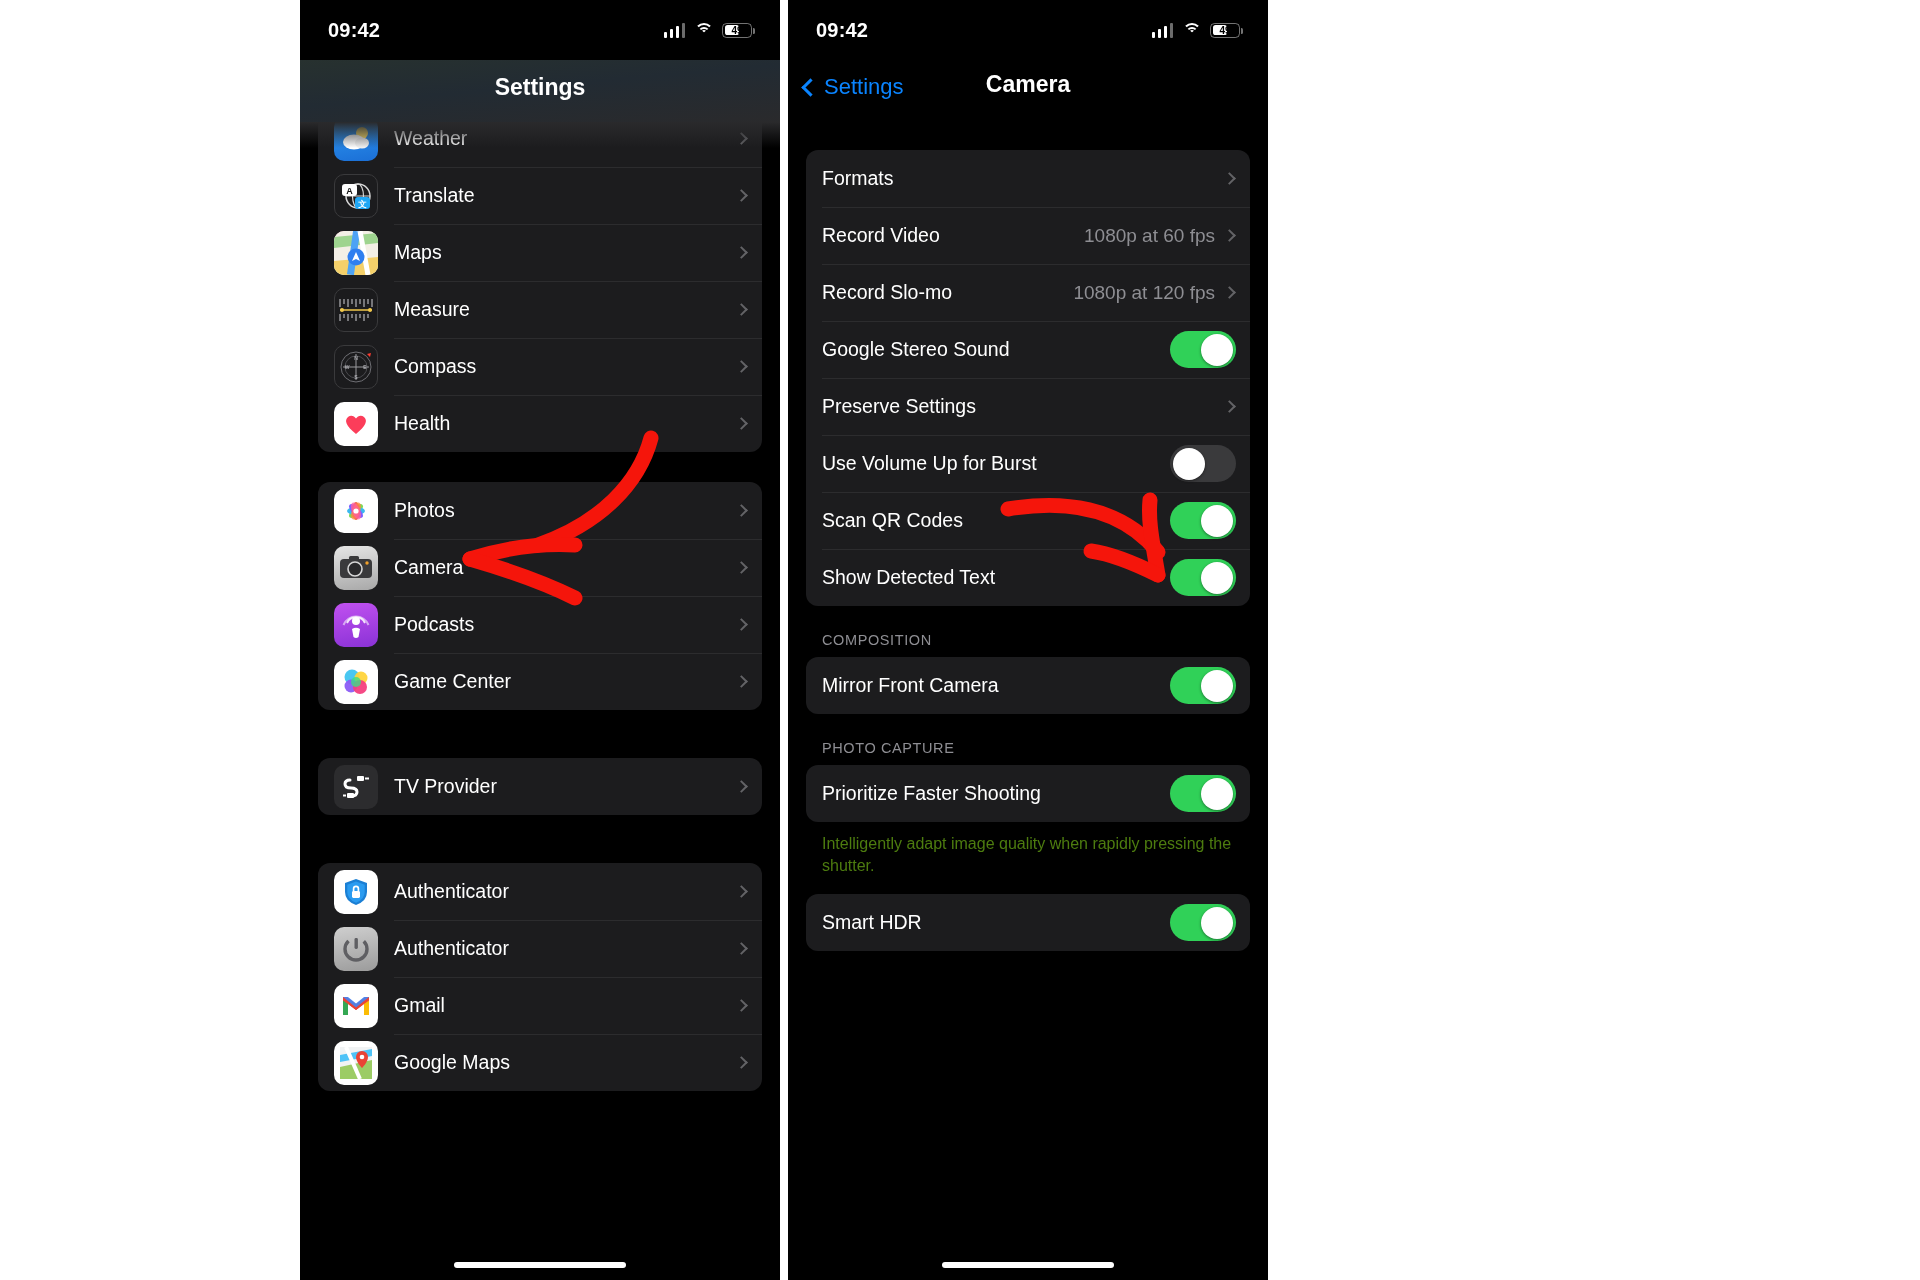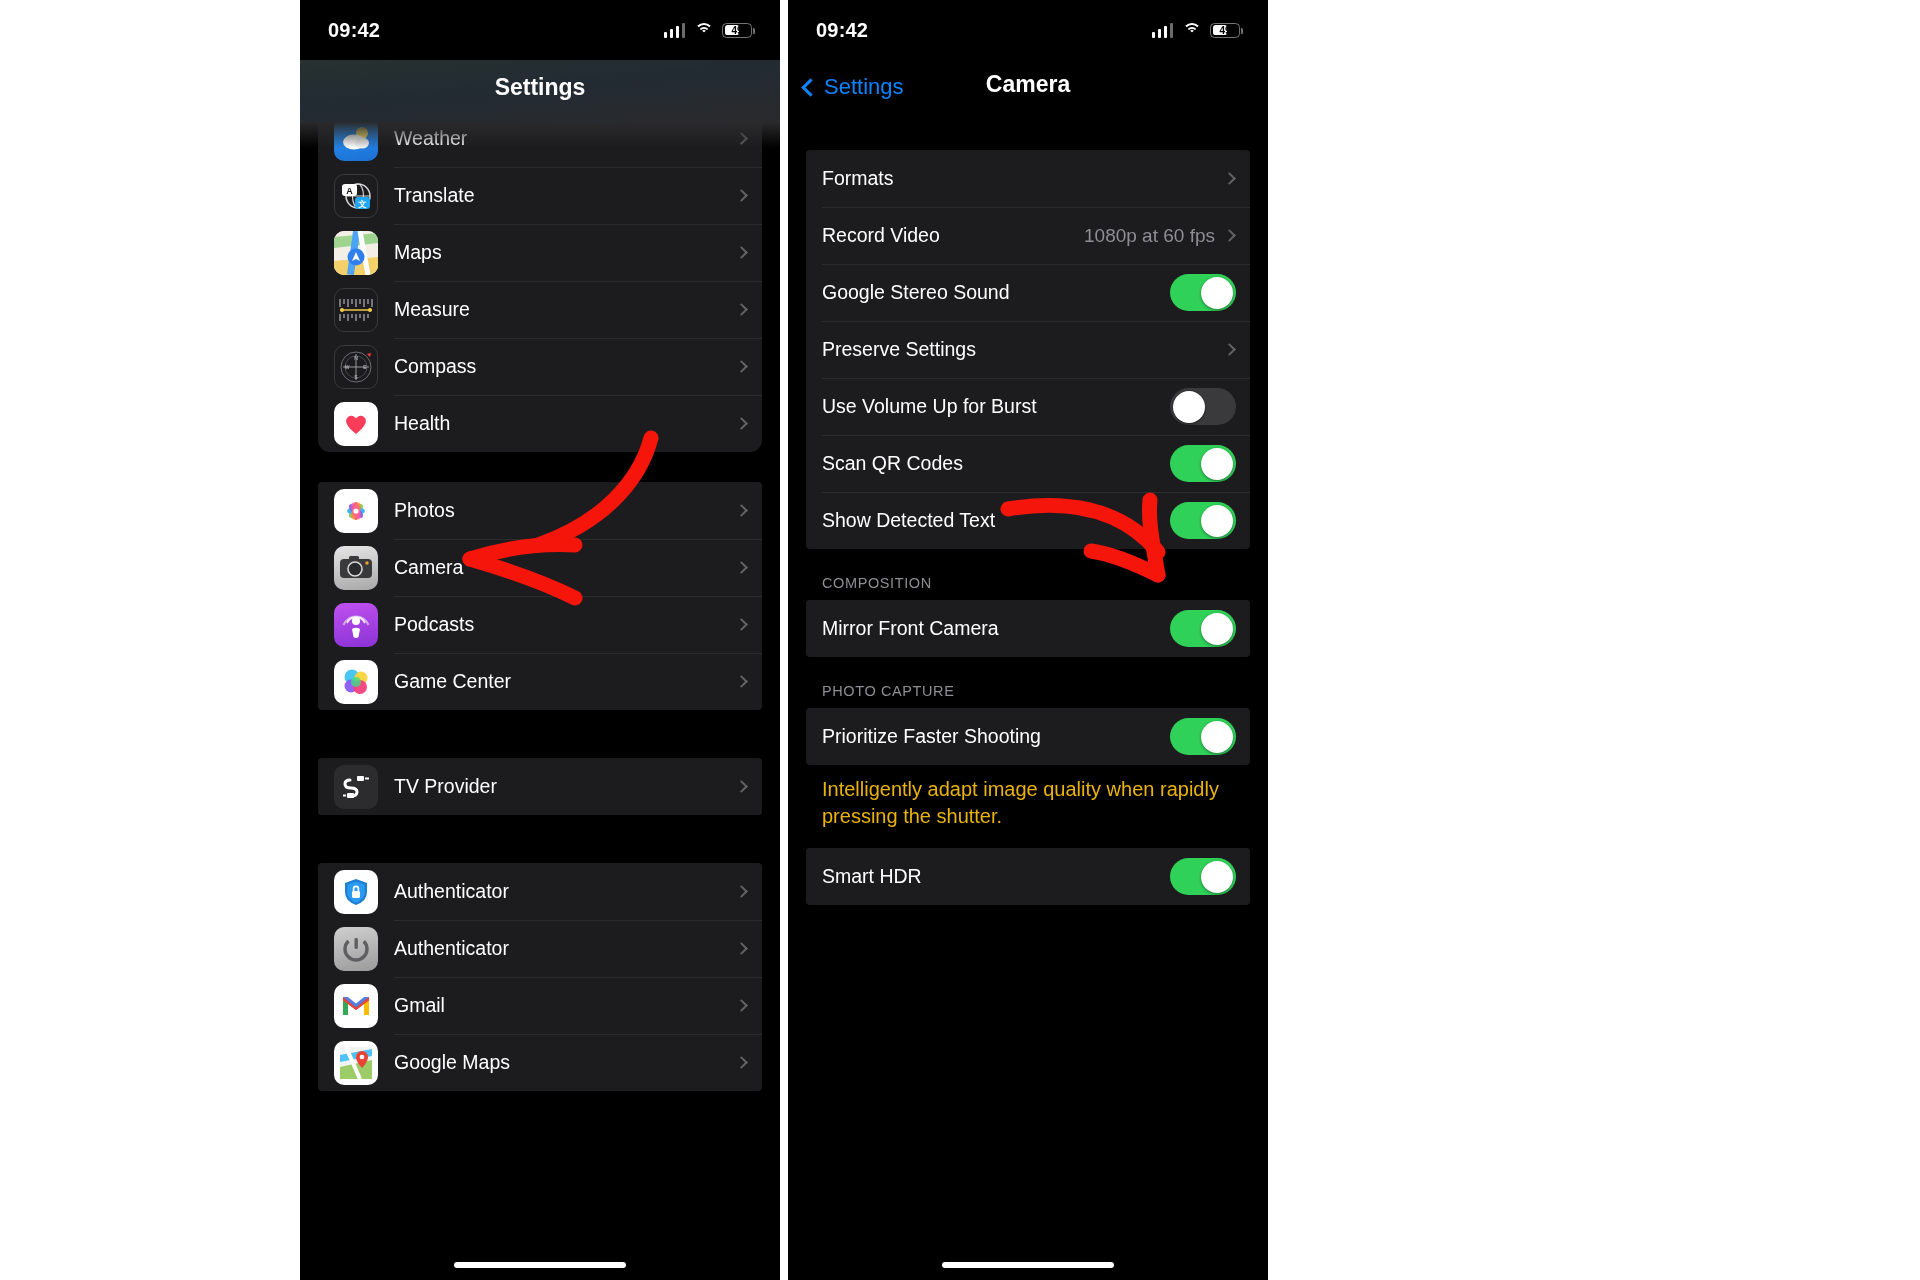--- a/index.html
+++ b/index.html
@@ -55,37 +55,37 @@
   .nb-back { position:absolute; left:16px; top:14px; display:flex; align-items:center;
     gap:7px; color:#0a84ff; }
   .nb-back .chev { width:13px; height:13px; border-left:3.4px solid #0a84ff;
     border-bottom:3.4px solid #0a84ff; transform:rotate(45deg); margin-top:1px; }
   .nb-back .lbl { font-size:22px; }
   .navbar-right .title { position:absolute; left:0; right:0; top:11px; text-align:center;
     color:#fff; font-size:23px; font-weight:700; }
 
   
   .scroll { position:relative; }
-  .group { margin:0 18px 0; background:#1c1c1e; border-radius:4px; overflow:hidden; }
+  .group { margin:0 18px 0; background:#1c1c1e; border-radius:12px; overflow:hidden; }
   .row { position:relative; display:flex; align-items:center; height:57px; padding:0 14px 0 16px; }
   .row + .row::before { content:""; position:absolute; left:76px; right:0; top:0;
     height:1px; background:#2c2c2e; }
   .row.norule + .row::before { left:16px; }
 
   .appicon { width:44px; height:44px; border-radius:10px; flex:none; margin-right:16px;
     position:relative; overflow:hidden; }
   .row .label { color:#fff; font-size:19.5px; flex:1; white-space:nowrap; }
   .row .value { color:#8e8e93; font-size:19px; margin-right:10px; white-space:nowrap; }
   .chev-r { width:9px; height:9px; border-top:2.4px solid #636366;
     border-right:2.4px solid #636366; transform:rotate(45deg); flex:none; margin-right:2px; }
 
   .gap { height:30px; }
   .sec-hd { color:#8e8e93; font-size:14.5px; letter-spacing:.6px;
     padding:26px 0 9px 34px; text-transform:uppercase; }
-  .footer-note { color:#eab308; font-size:20px; line-height:1.35; padding:11px 22px 0 34px; }
+  .footer-note { color:#4d7c0f; font-size:16px; line-height:1.35; padding:11px 22px 0 34px; }
 
   
   .toggle { width:66px; height:37px; border-radius:19px; position:relative; flex:none; }
   .toggle.on  { background:#30d158; }
   .toggle.off { background:#3a3a3c; }
   .toggle .knob { position:absolute; top:2.5px; width:32px; height:32px; border-radius:50%;
     background:#fff; box-shadow:0 1px 3px rgba(0,0,0,.45); }
   .toggle.on  .knob { left:31px; }
   .toggle.off .knob { left:2.5px; }
 
@@ -469,20 +469,25 @@
           <div class="label">Formats</div>
           <div class="chev-r"></div>
         </div>
 
         <div class="row norule">
           <div class="label">Record Video</div>
           <div class="value">1080p at 60 fps</div>
           <div class="chev-r"></div>
         </div>
 
+        <div class="row norule">
+          <div class="label">Record Slo-mo</div>
+          <div class="value">1080p at 120 fps</div>
+          <div class="chev-r"></div>
+        </div>
 
         <div class="row norule">
           <div class="label">Google Stereo Sound</div>
           <div class="toggle on">
               <div class="knob"></div>
             </div>
         </div>
 
         <div class="row norule">
           <div class="label">Preserve Settings</div>

